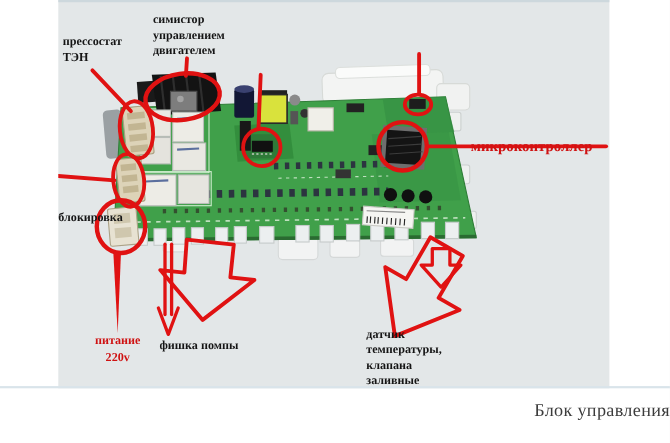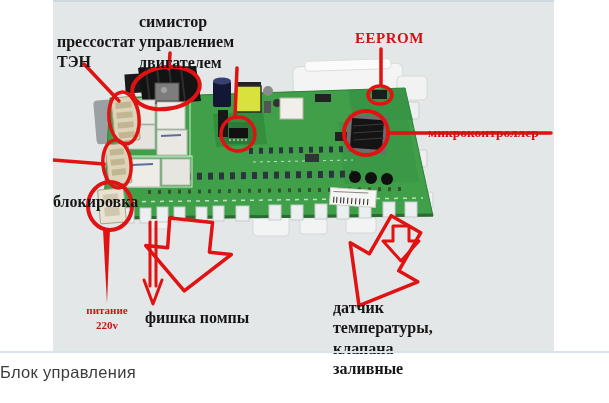--- a/index.html
+++ b/index.html
@@ -5,30 +5,30 @@
   * { margin:0; padding:0; box-sizing:border-box; }
   body { width:609px; height:403px; background:#ffffff; position:relative;
          font-family:"Liberation Sans", sans-serif; overflow:hidden; }
   .stage { position:absolute; left:0; top:0; width:609px; height:403px; }
 
   .photo { position:absolute; left:53px; top:0; width:501px; height:353px;
            background:#e3e7e8; border-top:2px solid #cdd8dd; }
   .photo svg { position:absolute; left:0; top:0; }
 
   .lbl { position:absolute; font-family:"Liberation Serif", serif; font-weight:700;
-         font-size:16px; line-height:1.27; color:#151515; white-space:pre-line; }
+         font-size:11px; line-height:1.27; color:#151515; white-space:pre-line; }
   .lbl.red { color:#cf1212; }
   .lbl.eeprom { font-size:15px; letter-spacing:.5px; }
   .lbl.micro { font-size:13.5px; }
   .lbl.pwr { font-size:11px; text-align:center; width:58px; line-height:1.35; }
 
   .divider { position:absolute; left:0; top:351px; width:609px; height:2px;
              background:#d9e4ea; }
-  .caption { position:absolute; left:0; top:363px; width:609px; text-align:left;
-             font-size:16.5px; color:#3c3c3c; letter-spacing:.3px; }
+  .caption { position:absolute; left:0; top:363px; width:609px; text-align:right;
+             font-size:16.5px; color:#3c3c3c; letter-spacing:.3px;font-family:Liberation Serif, serif; }
 </style>
 </head>
 <body>
 
 <div class="stage">
 
   <div class="photo">
 
     <svg width="501" height="353" viewBox="0 0 501 353">
 
@@ -214,21 +214,20 @@
         <path stroke-width="3.5" transform="rotate(30 330 262)" d="M313 216 L347 216 L347 260 L369 260 L330 310 L291 260 L313 260 Z"></path>
         <path stroke-width="3" d="M340 224 L356 224 L356 239 L366 239 L348 259 L330 239 L340 239 Z"></path>
       </g>
     </svg>
 
     <div class="lbl" style="left:4px; top:30px;">прессостат
 ТЭН</div>
     <div class="lbl" style="left:86px; top:10px;">симистор
 управлением
 двигателем</div>
-    <div class="lbl red eeprom" style="left:302px; top:27px;">EEPROM</div>
     <div class="lbl red micro" style="left:375px; top:112px;margin-top:10px;">микроконтроллер</div>
     <div class="lbl" style="left:0px; top:144px;margin-top:46px;">блокировка</div>
     <div class="lbl" style="left:92px; top:306px;">фишка помпы</div>
     <div class="lbl red pwr" style="left:25px; top:301px;">питание
 220v</div>
     <div class="lbl" style="left:280px; top:296px;">датчик
 температуры,
 клапана
 заливные</div>
   </div>

